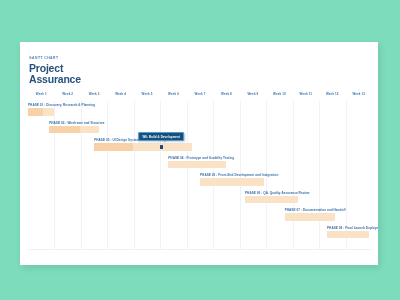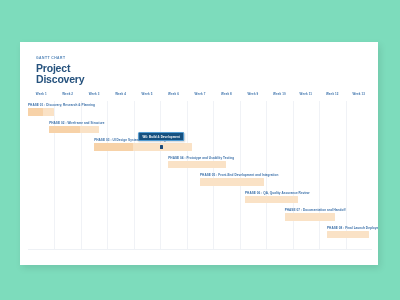--- a/index.html
+++ b/index.html
@@ -31,21 +31,21 @@
     width: 358px;
     height: 223px;
     background: #ffffff;
     box-shadow: 2px 3px 7px rgba(0,0,0,0.10);
     overflow: hidden;
   }
 
   
   .card-header {
     position: absolute;
-    left: 16px;
+    left: 9px;
     top: 14px;
   }
 
   .eyebrow {
     font-size: 3.4px;
     letter-spacing: 0.45px;
     font-weight: bold;
     color: #4a7fb5;
     text-transform: uppercase;
     line-height: 5px;
@@ -198,21 +198,21 @@
 <body>
 
 <div id="app">
 
   <div class="card">
 
     <div class="card-header">
       <div class="eyebrow">GANTT CHART</div>
       <div class="title">
         <span class="line1">Project</span>
-        <span class="line2">Discovery</span>
+        <span class="line2">Assurance</span>
       </div>
     </div>
 
     <div class="timeline">
 
       <div class="col-head-row" id="col-head-row">
           <div class="col-head" style="left: 13.2308px;">Week 1</div>
           <div class="col-head" style="left: 39.6923px;">Week 2</div>
           <div class="col-head" style="left: 66.1538px;">Week 3</div>
           <div class="col-head" style="left: 92.6154px;">Week 4</div>

